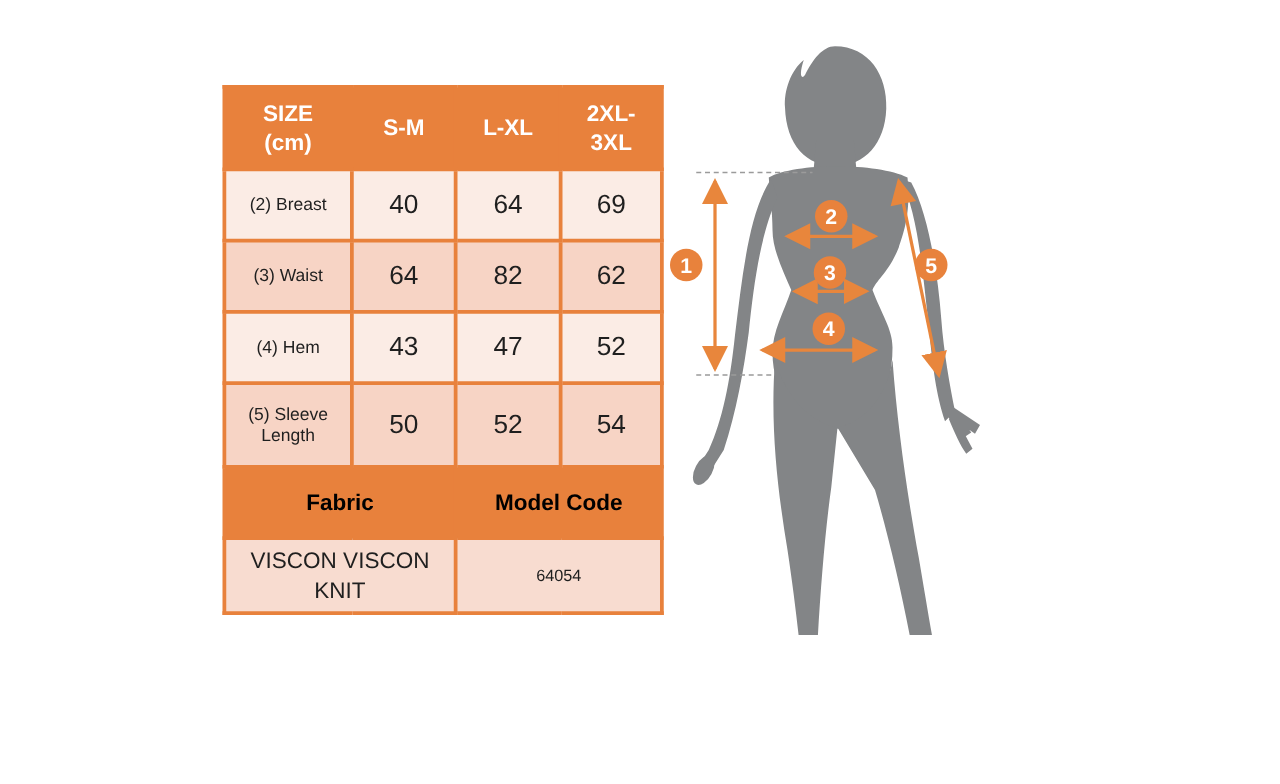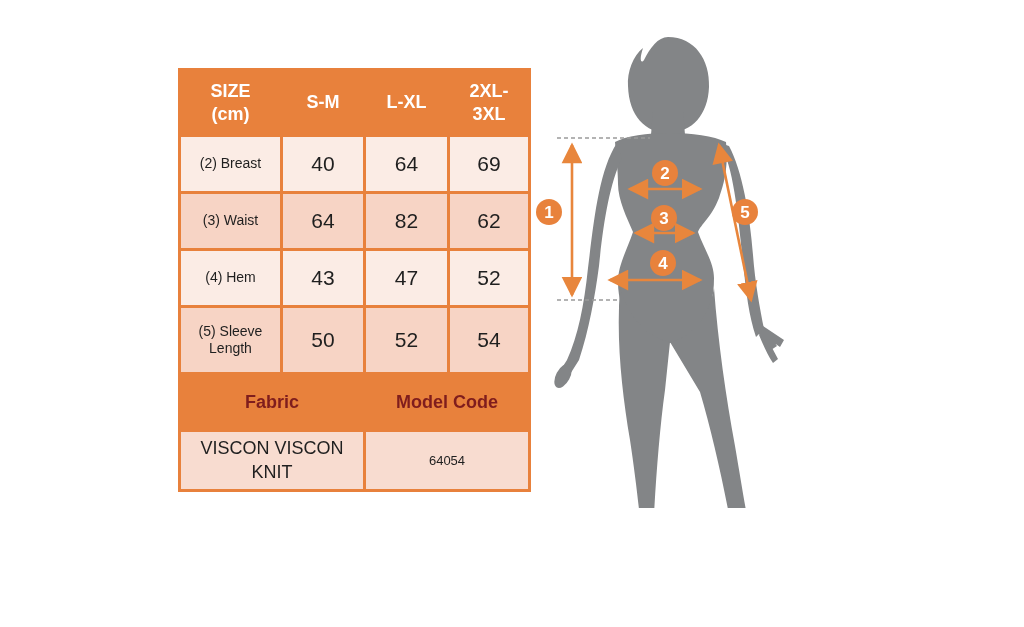--- a/index.html
+++ b/index.html
@@ -23,21 +23,21 @@
     background:#E8813C; color:#ffffff; font-weight:bold; font-size:18px;
     white-space:pre-line; line-height:1.25;
   }
   tr.data-row td.row-label { font-size:14px; font-weight:400; line-height:1.25; }
   tr.data-row td.row-val   { font-size:21px; font-weight:400; }
   tr.r1 { height:53px; } tr.r2, tr.r3, tr.r4 { height:57px; } tr.r5 { height:67px; }
   tr.odd-row td  { background:#F7D4C5; }
   tr.even-row td { background:#FBECE5;margin-top:28px; }
   tr.footer-head { height:57px; }
   tr.footer-head td {
-    background:#E8813C; color:#7f1d1d; font-weight:bold; font-size:18px;
+    background:#E8813C; color:#000000; font-weight:bold; font-size:18px;
   }
   tr.footer-vals { height:60px; }
   tr.footer-vals td { background:#F8DCD0; }
   td.fabric-val { font-size:18px; line-height:1.3; }
   td.model-val  { font-size:13px; }
 
   .footnote {
     position:absolute; left:178px; top:570px; width:344px;
     text-align:right; font-size:14px; font-weight:500; color:#701a75;
     font-family:Liberation Mono, monospace;

